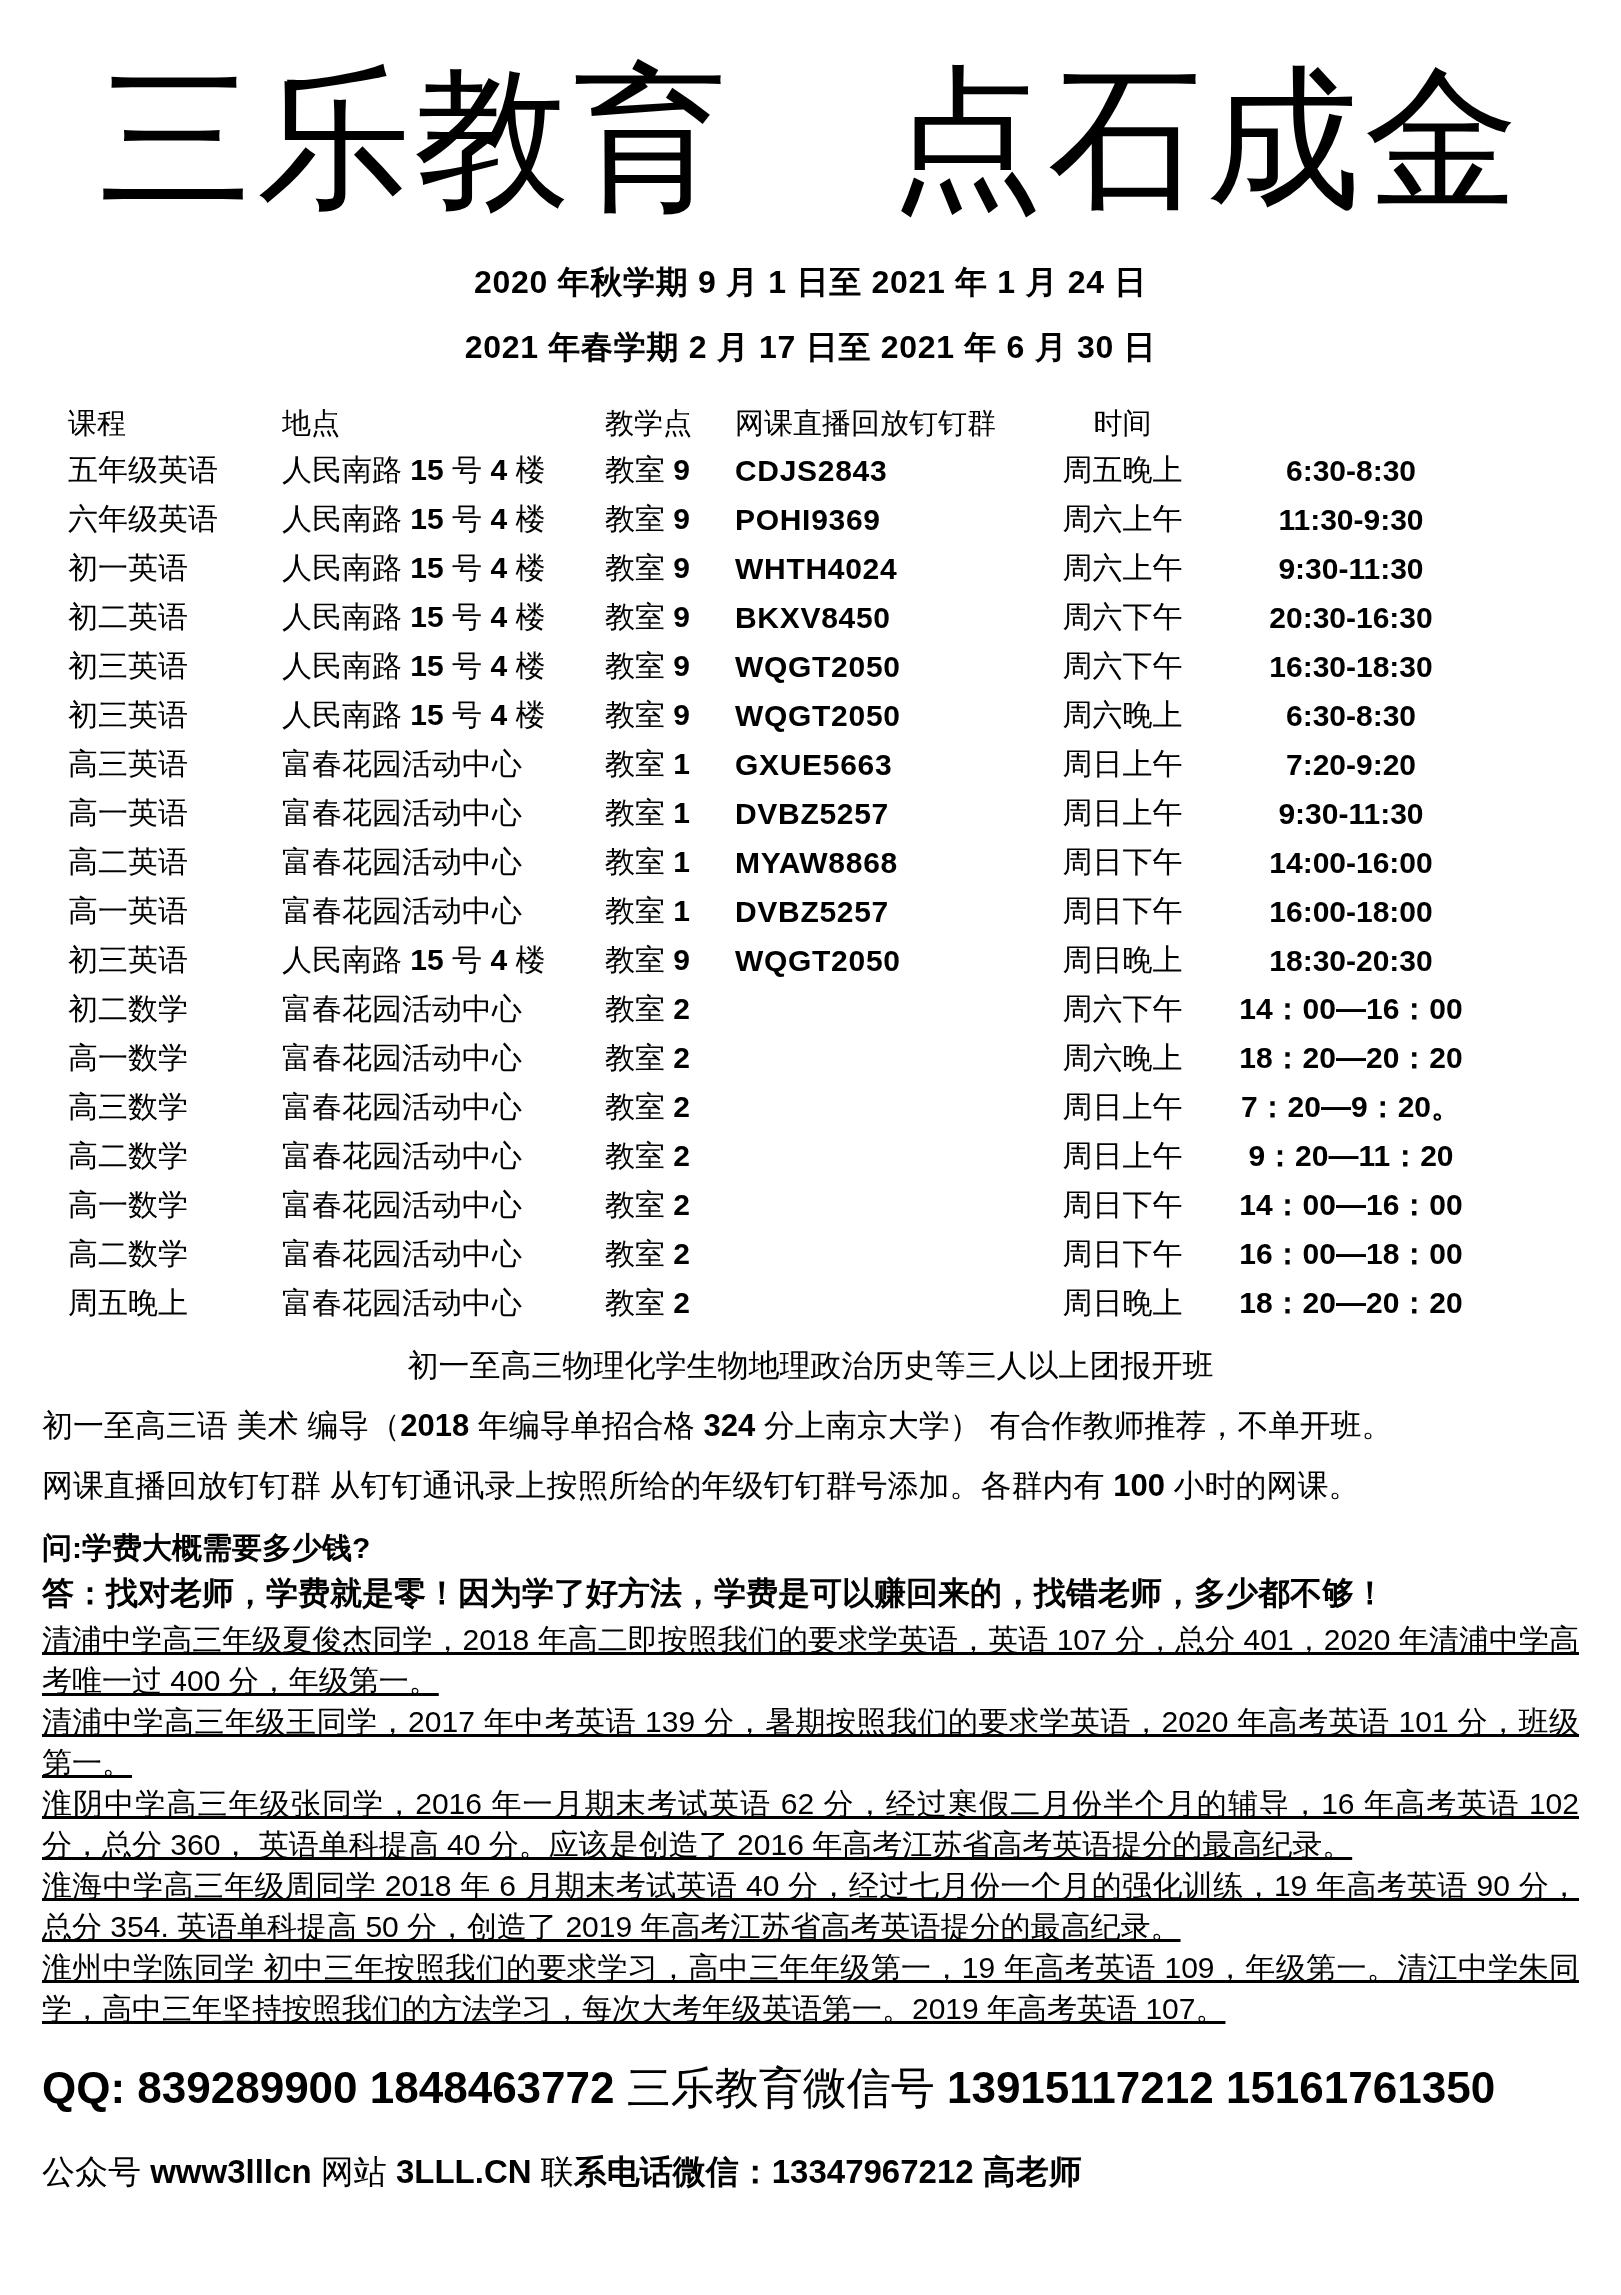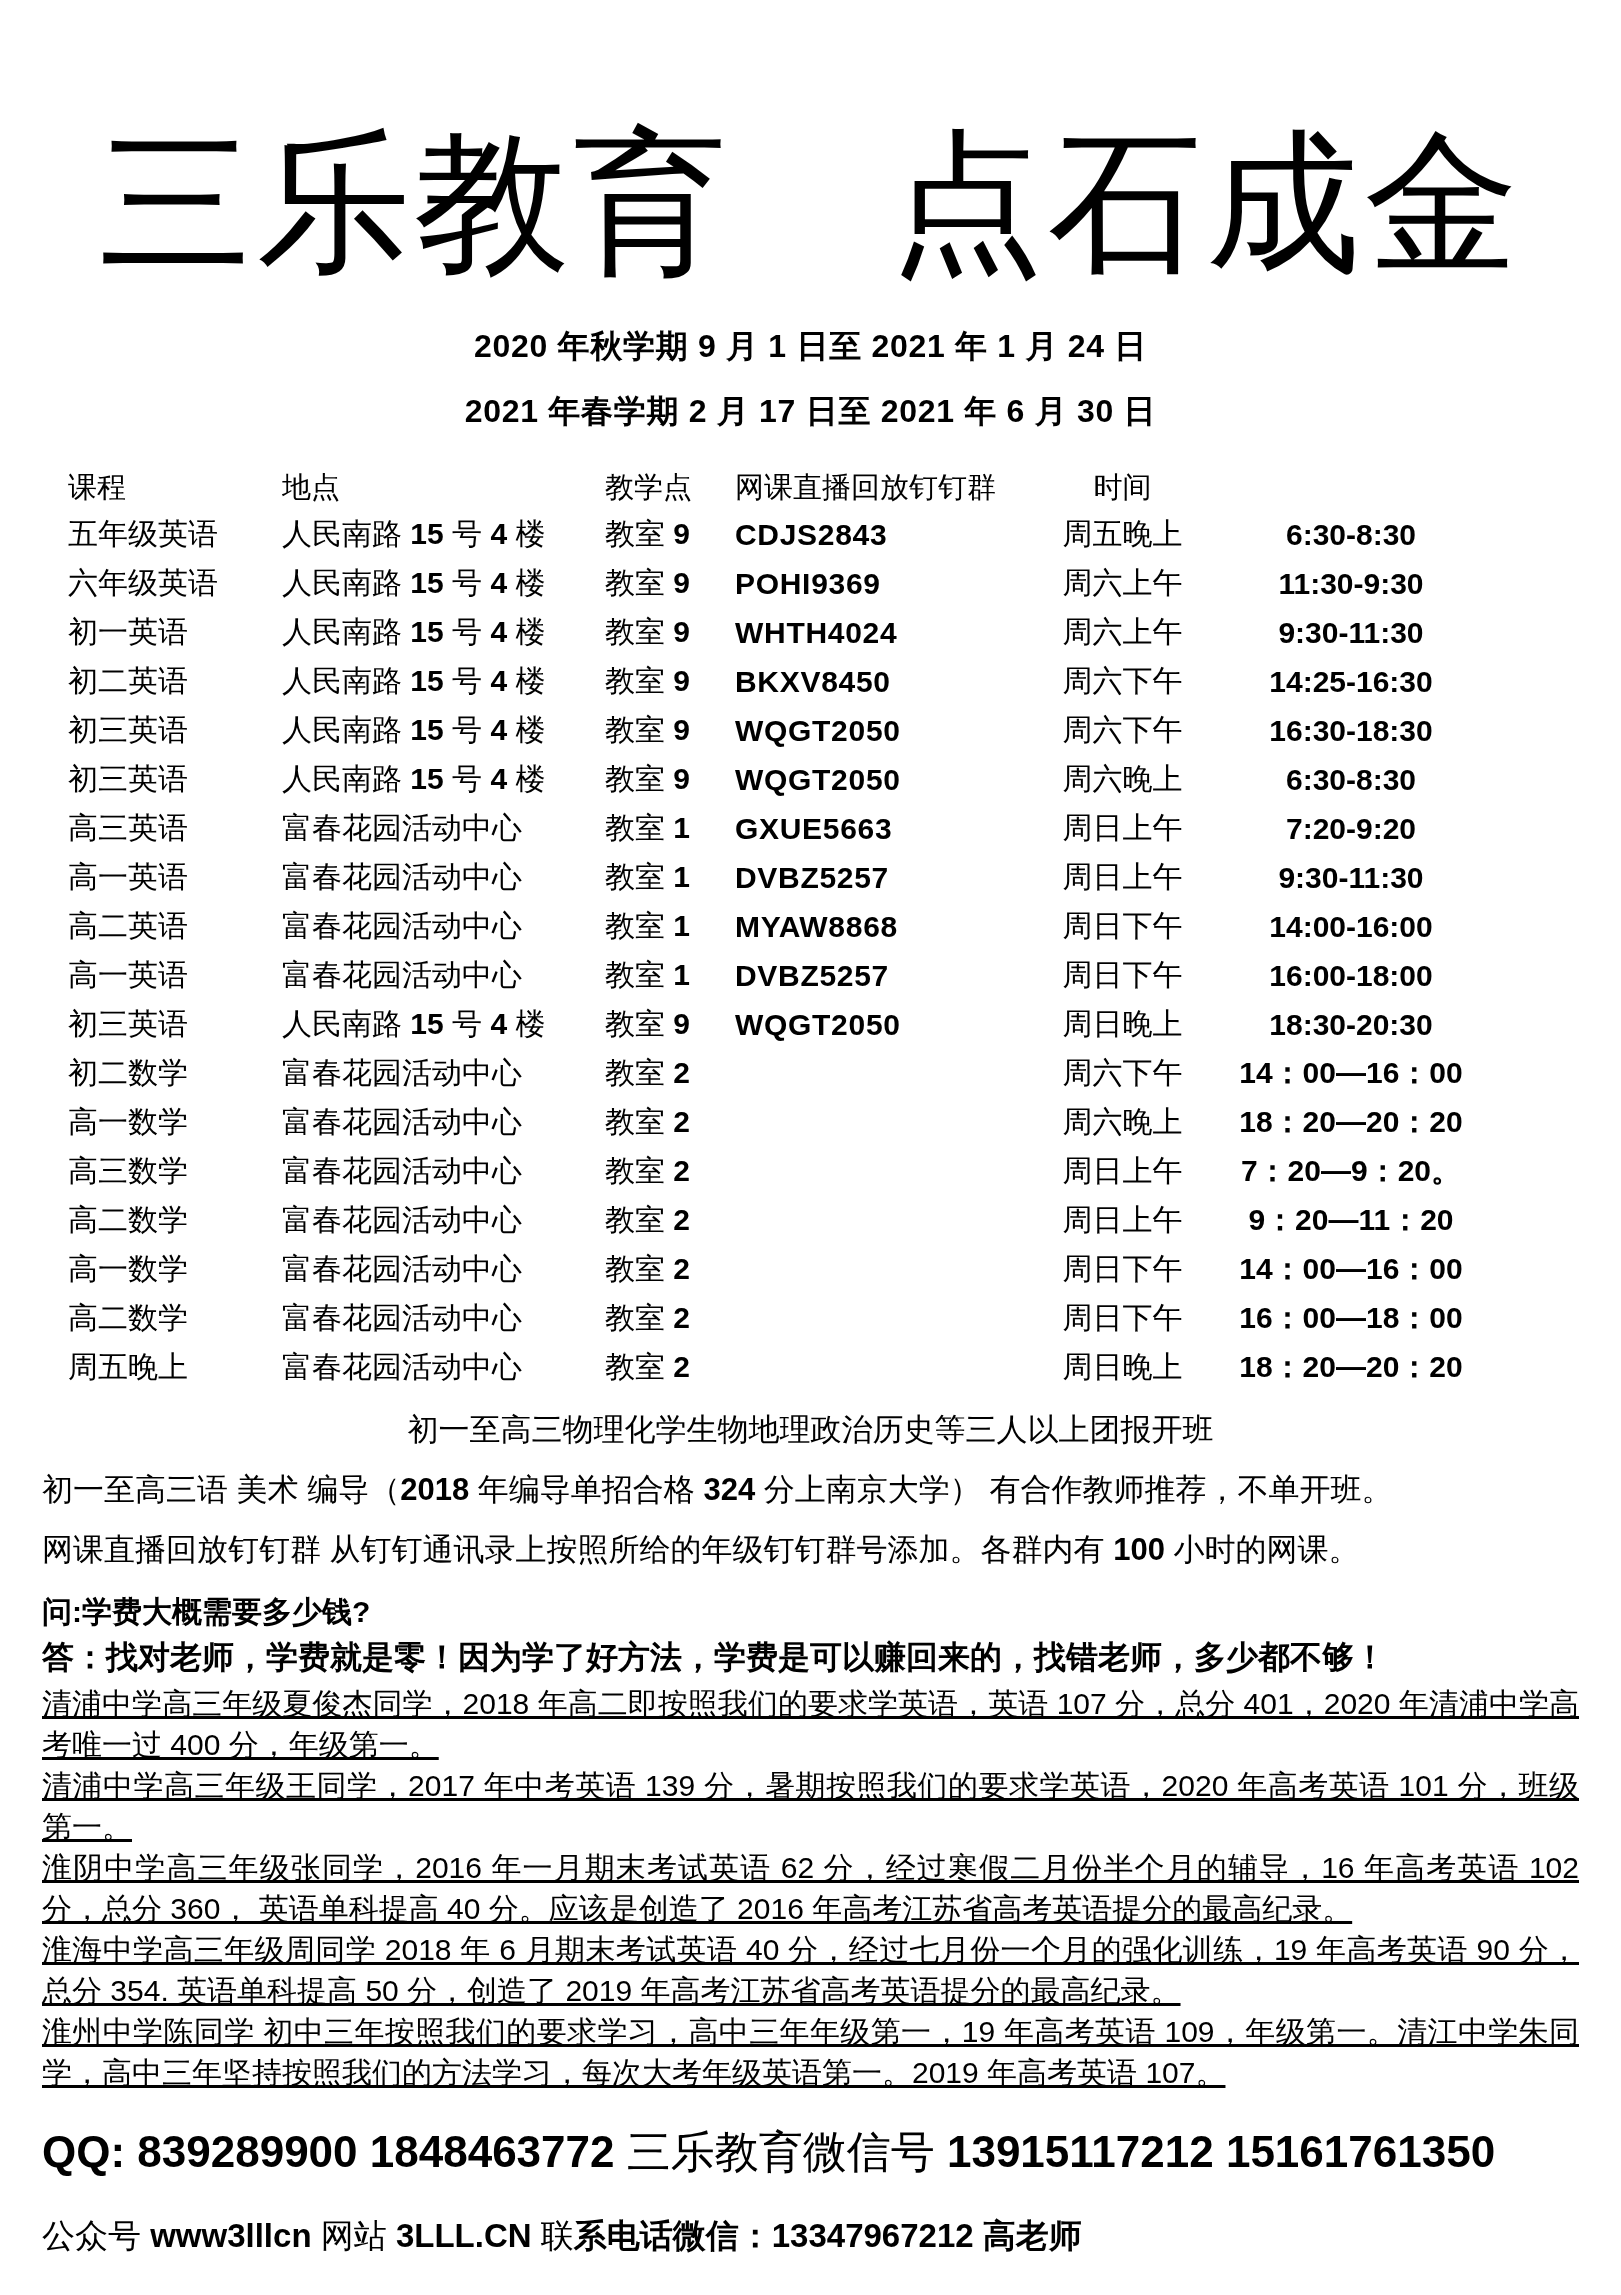--- a/index.html
+++ b/index.html
@@ -11,21 +11,21 @@
     color:#000000;
     font-family:"Liberation Sans", sans-serif;
     box-sizing:border-box;
     padding:0 42px;
     overflow:hidden;
   }
   .b { font-weight:bold; }
 
   
   .title {
-    margin-top:118px;
+    margin-top:54px;
     font-family:"DejaVu Serif", serif;
     font-size:154px;
     line-height:1.1;
     text-align:center;
     white-space:nowrap;
     letter-spacing:4.3px;
   }
 
   
   .dates { margin-top:43px; }
@@ -139,21 +139,21 @@
       <div class="cell c-code">WHTH4024</div>
       <div class="cell c-day">周六上午</div>
       <div class="cell c-time">9:30-11:30</div>
     </div>
     <div class="srow">
       <div class="cell">初二英语</div>
       <div class="cell" data-bold-digits="">人民南路 <b>15</b> 号 <b>4</b> 楼</div>
       <div class="cell c-room" data-bold-digits="">教室 <b>9</b></div>
       <div class="cell c-code">BKXV8450</div>
       <div class="cell c-day">周六下午</div>
-      <div class="cell c-time">14:25-16:30</div>
+      <div class="cell c-time">20:30-16:30</div>
     </div>
     <div class="srow">
       <div class="cell">初三英语</div>
       <div class="cell" data-bold-digits="">人民南路 <b>15</b> 号 <b>4</b> 楼</div>
       <div class="cell c-room" data-bold-digits="">教室 <b>9</b></div>
       <div class="cell c-code">WQGT2050</div>
       <div class="cell c-day">周六下午</div>
       <div class="cell c-time">16:30-18:30</div>
     </div>
     <div class="srow">

